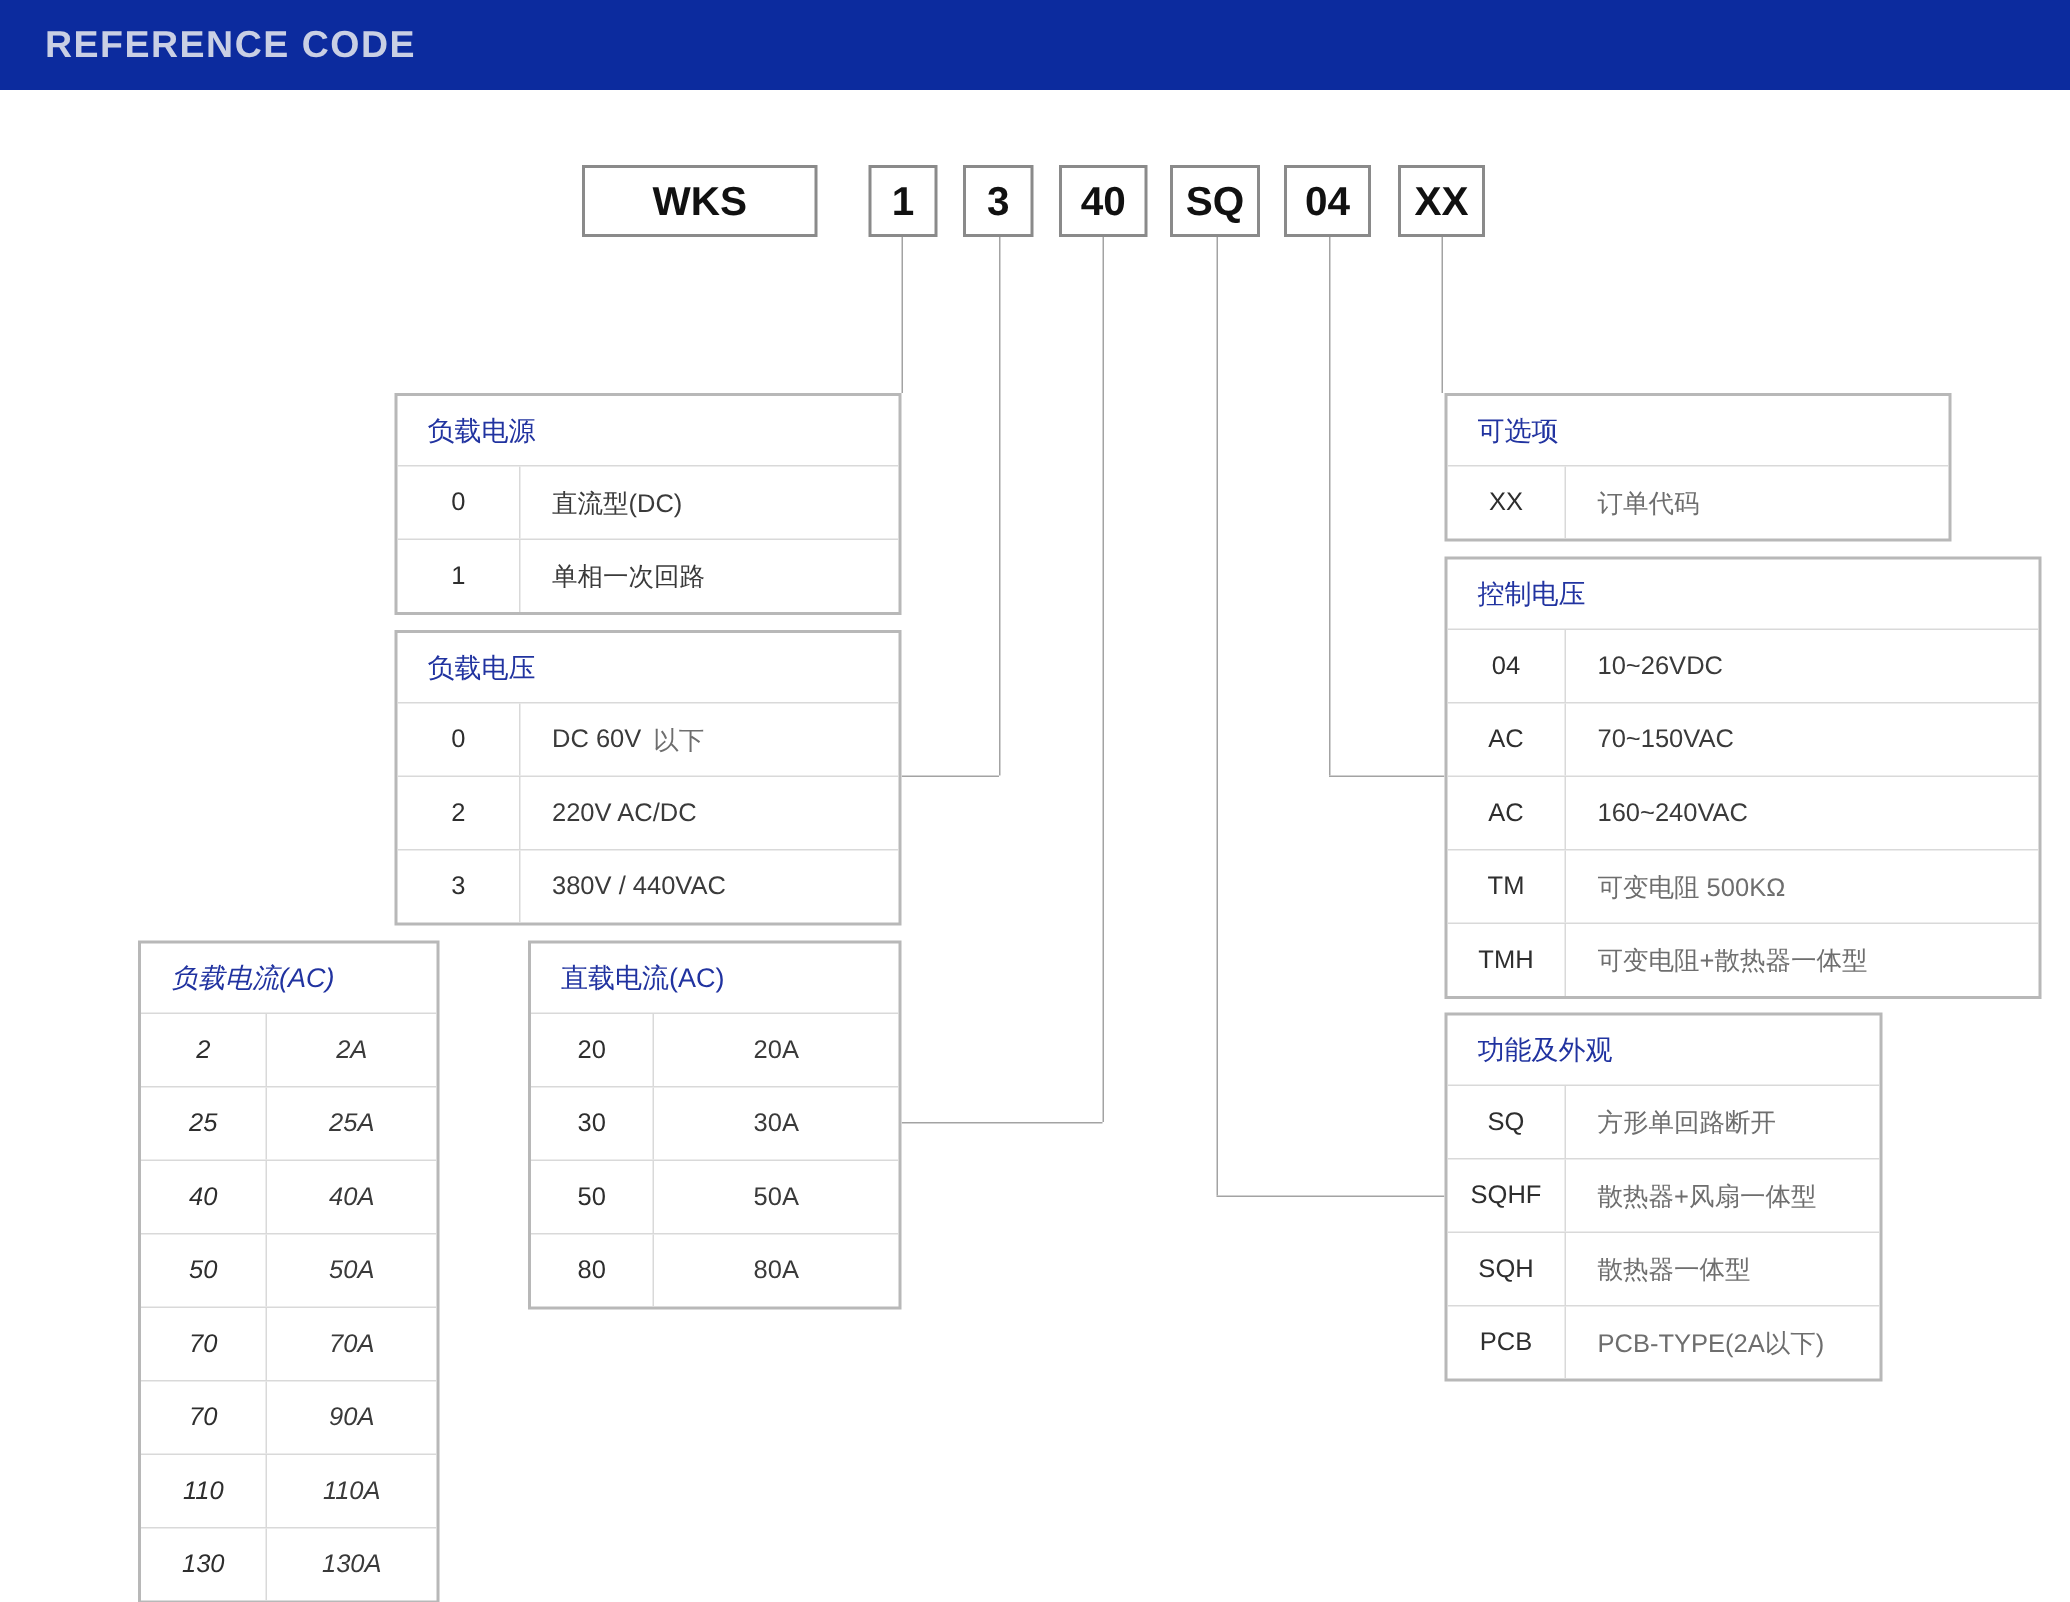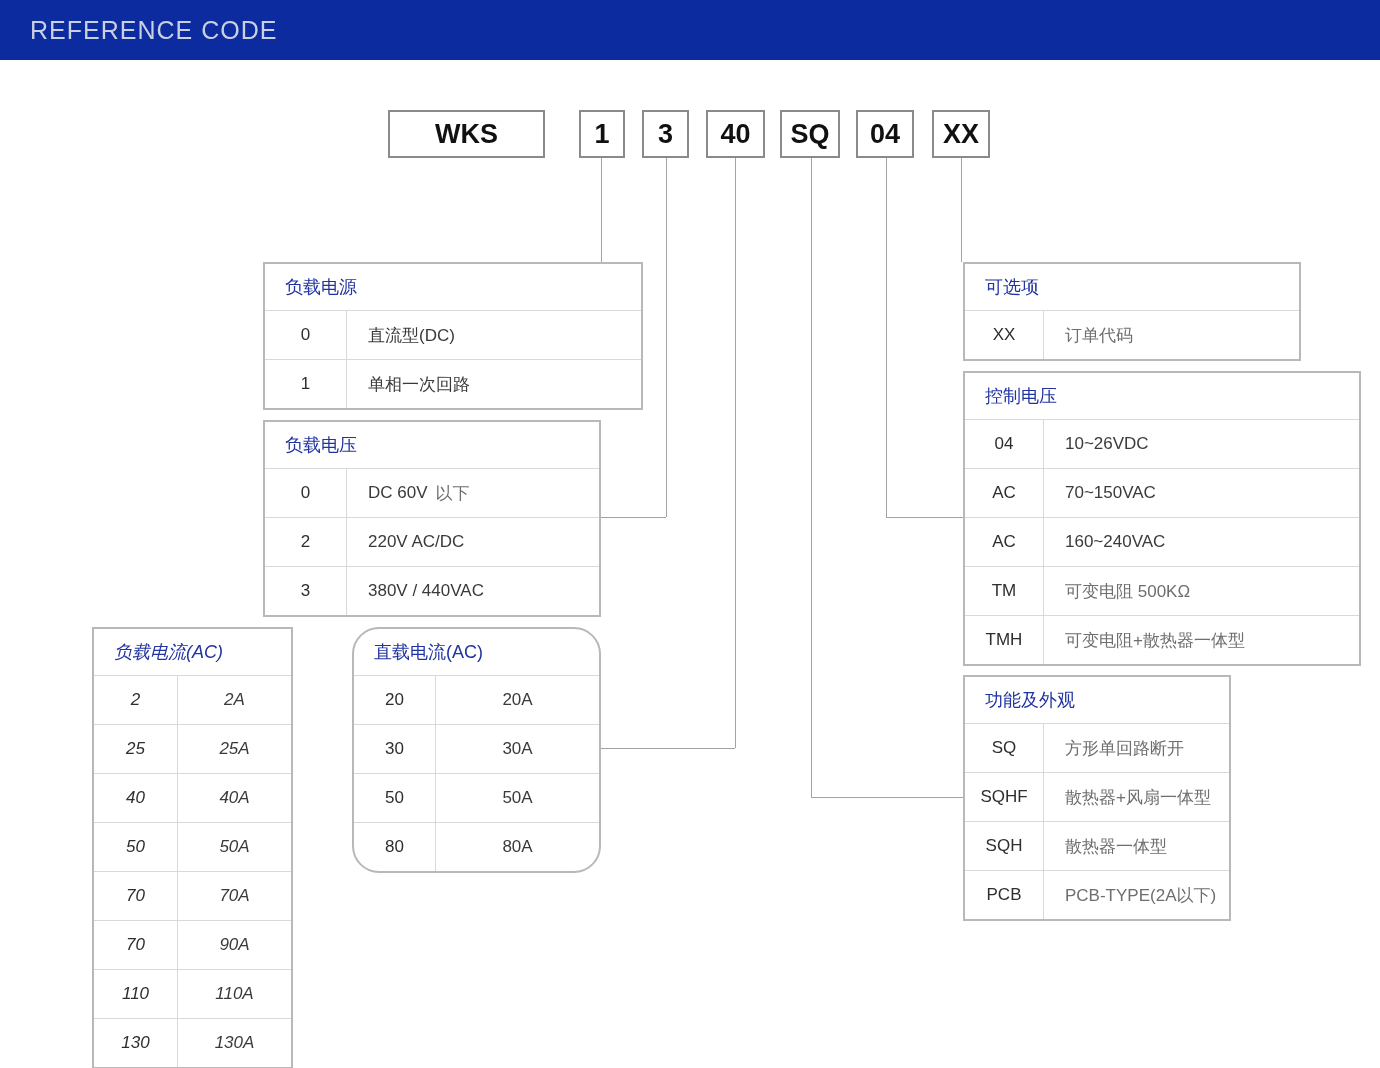--- a/index.html
+++ b/index.html
@@ -14,21 +14,21 @@
     --table_border:#b8b8b8;
     --divider:#d9d9d9;
     --connector:#a3a3a3;
   }
   html,body{margin:0;padding:0;}
   body{font-family:"Liberation Sans","DejaVu Sans",sans-serif;background:#ffffff;}
   .page{position:relative;width:1380px;height:1068px;background:#ffffff;overflow:hidden;}
 
   .top-bar{position:absolute;left:0;top:0;width:1380px;height:60px;background:var(--header_bar_bg);
     display:flex;align-items:center;}
-  .top-bar .title{color:var(--header_bar_text);font-size:25px;font-weight:400;letter-spacing:1px;
+  .top-bar .title{color:var(--header_bar_text);font-size:25px;font-weight:700;letter-spacing:1px;
     padding-left:30px;font-stretch:condensed;}
 
   .code-box{position:absolute;top:110px;height:48px;box-sizing:border-box;border:2px solid var(--box_border);
     background:#fff;display:flex;align-items:center;justify-content:center;
     font-weight:bold;font-size:27px;color:var(--box_text);text-align:right;}
 
   .vline{position:absolute;width:1px;background:var(--connector);}
   .hline{position:absolute;height:1px;background:var(--connector);}
 
   .tbl{position:absolute;box-sizing:border-box;border:2px solid var(--table_border);background:#fff;}
@@ -65,21 +65,21 @@
   <div class="vline" style="left:666px;top:158px;height:359px;"></div>
   <div class="hline" style="left:601px;top:517px;width:65px;"></div>
   <div class="vline" style="left:735px;top:158px;height:590px;"></div>
   <div class="hline" style="left:601px;top:748px;width:134px;"></div>
   <div class="vline" style="left:811px;top:158px;height:639px;"></div>
   <div class="hline" style="left:811px;top:797px;width:152px;"></div>
   <div class="vline" style="left:886px;top:158px;height:359px;"></div>
   <div class="hline" style="left:886px;top:517px;width:77px;"></div>
   <div class="vline" style="left:961px;top:158px;height:104px;"></div>
 
-  <div class="tbl k82" style="left:263px;top:262px;width:380px;">
+  <div class="tbl k82" style="left:263px;top:262px;width:338px;">
     <div class="t-header">负载电源</div>
     <div class="t-row">
       <div class="t-code">0</div>
       <div class="t-desc">直流型(DC)</div>
     </div>
     <div class="t-row">
       <div class="t-code">1</div>
       <div class="t-desc">单相一次回路</div>
     </div>
   </div>
@@ -132,21 +132,21 @@
     <div class="t-row">
       <div class="t-code">110</div>
       <div class="t-desc">110A</div>
     </div>
     <div class="t-row">
       <div class="t-code">130</div>
       <div class="t-desc">130A</div>
     </div>
   </div>
 
-  <div class="tbl centered k82" style="left:352px;top:627px;width:249px;border-radius:27px;">
+  <div class="tbl centered k82" style="left:352px;top:627px;width:249px;">
     <div class="t-header">直载电流(AC)</div>
     <div class="t-row">
       <div class="t-code">20</div>
       <div class="t-desc">20A</div>
     </div>
     <div class="t-row">
       <div class="t-code">30</div>
       <div class="t-desc">30A</div>
     </div>
     <div class="t-row">
@@ -184,21 +184,21 @@
     <div class="t-row muted">
       <div class="t-code">TM</div>
       <div class="t-desc">可变电阻 500KΩ</div>
     </div>
     <div class="t-row muted">
       <div class="t-code">TMH</div>
       <div class="t-desc">可变电阻+散热器一体型</div>
     </div>
   </div>
 
-  <div class="tbl k79" style="left:963px;top:675px;width:268px;">
+  <div class="tbl k79" style="left:963px;top:675px;width:292px;">
     <div class="t-header">功能及外观</div>
     <div class="t-row muted">
       <div class="t-code">SQ</div>
       <div class="t-desc">方形单回路断开</div>
     </div>
     <div class="t-row muted">
       <div class="t-code">SQHF</div>
       <div class="t-desc">散热器+风扇一体型</div>
     </div>
     <div class="t-row muted">

